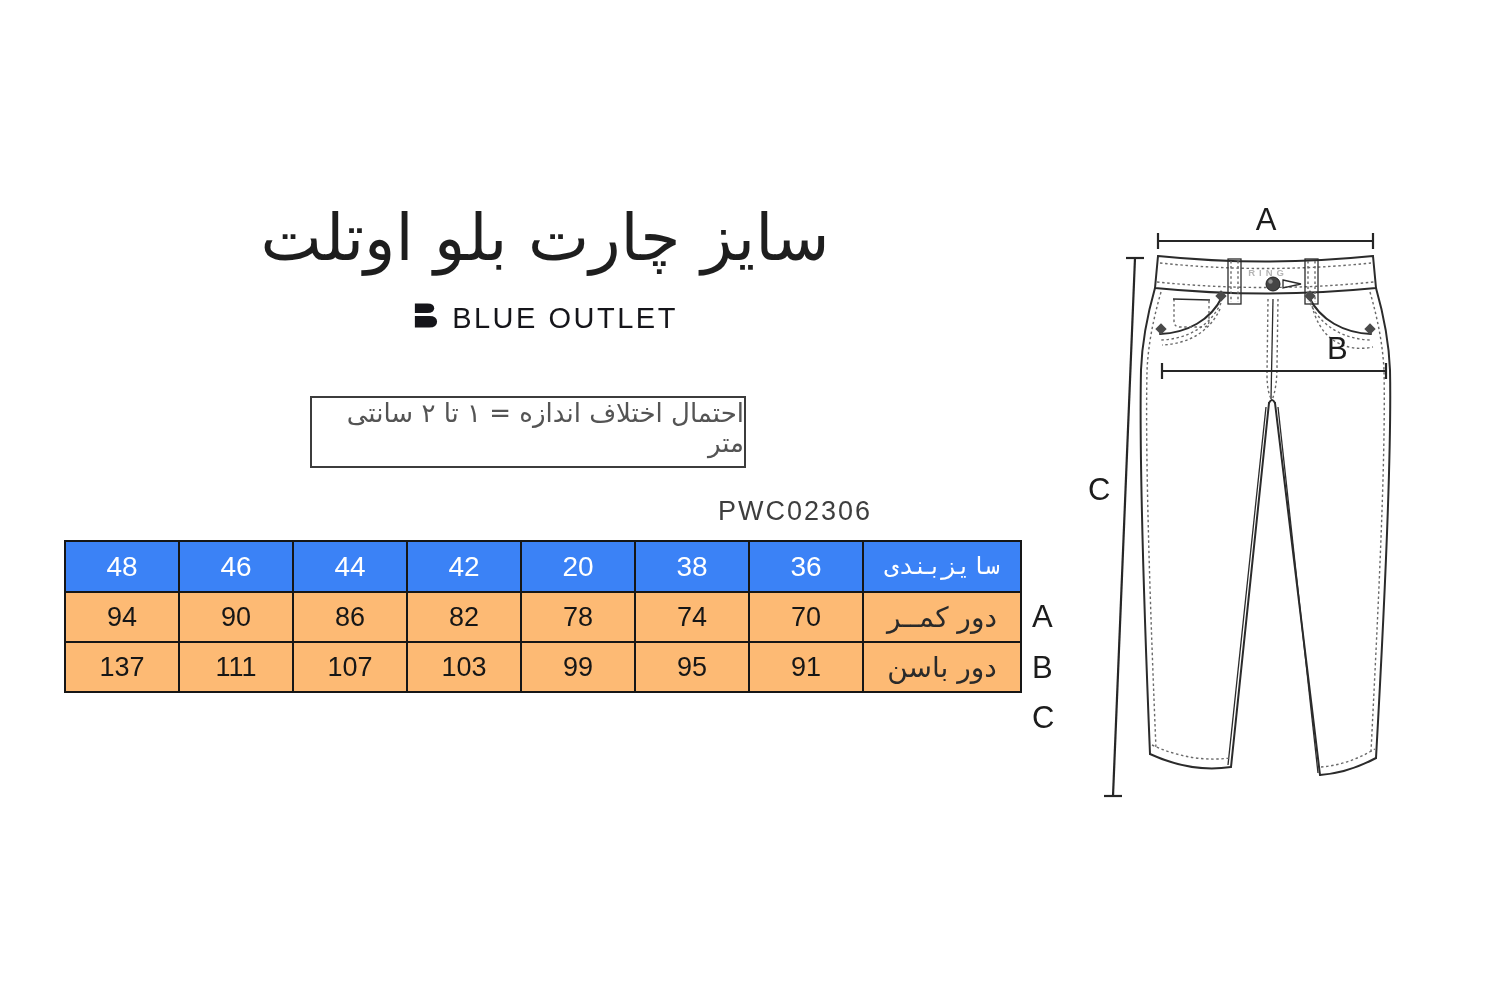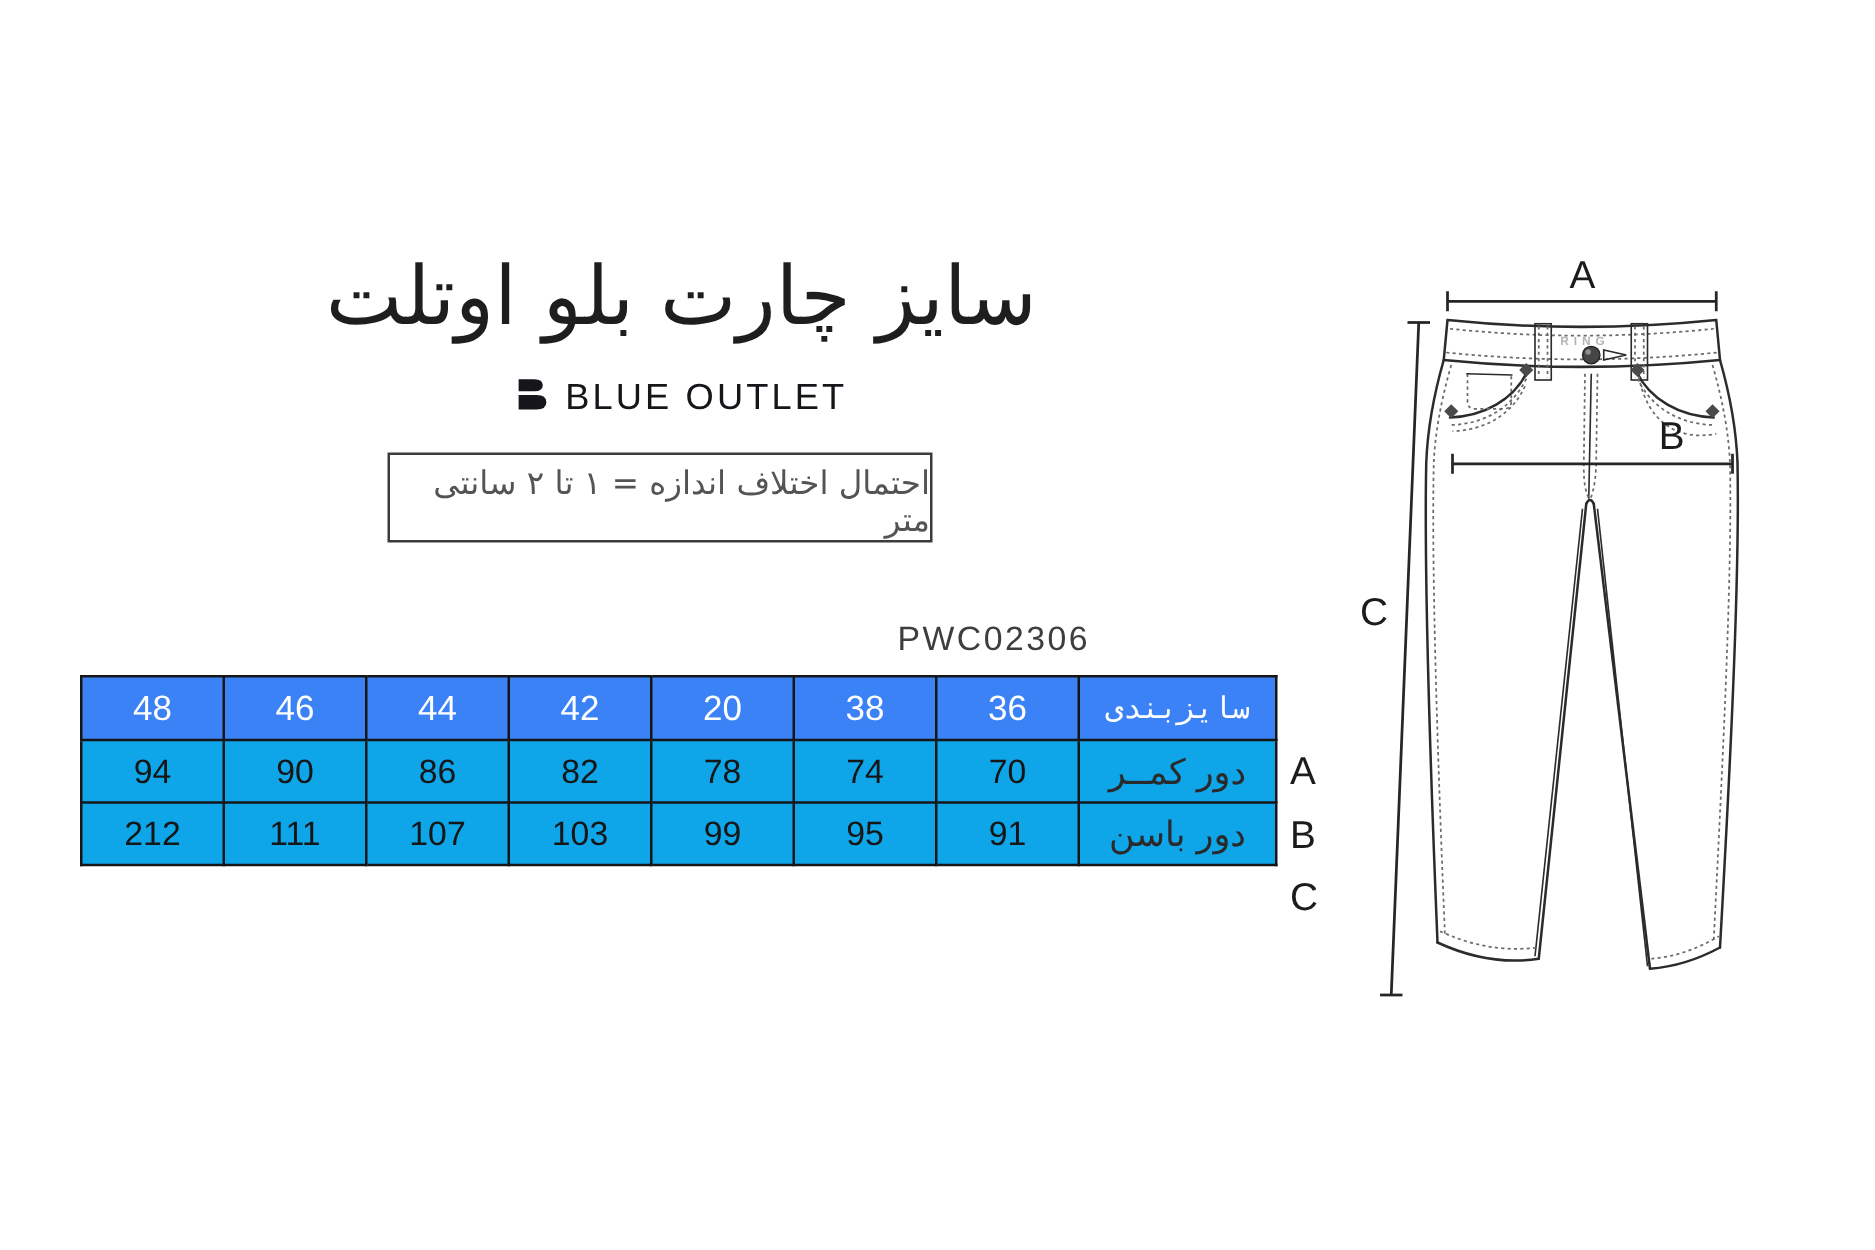--- a/index.html
+++ b/index.html
@@ -21,43 +21,43 @@
     display:flex; align-items:flex-start; justify-content:center; gap:13px;
   }
   .brand-logo { width:27px; height:27px; display:block; }
   .brand-name {
     font-family:"Liberation Sans","DejaVu Sans",sans-serif;
     font-size:29px; letter-spacing:2.5px; color:#15151a; font-weight:500;
   }
 
   
   .notice {
-    left:310px; top:362px; width:436px; height:72px;
+    left:310px; top:396px; width:436px; height:72px;
     border:2px solid #3c3c3c; direction:rtl;
-    display:flex; align-items:flex-end; justify-content:center;
+    display:flex; align-items:flex-start; justify-content:center;
     font-size:26px; color:#545454;
   }
 
   
   .code {
     left:718px; top:496px; width:300px; height:32px;
     text-align:left; font-family:"Liberation Sans","DejaVu Sans",sans-serif;
     font-size:27px; letter-spacing:2px; color:#3e3e3e;
   }
 
   
   table.size-table {
     position:absolute; left:64px; top:540px; width:956px;
     border-collapse:collapse; table-layout:fixed;
   }
   table.size-table col.c-size { width:114px; }
   table.size-table col.c-label { width:158px; }
   .size-table th, .size-table td {
     border:2px solid #161616; text-align:center; vertical-align:middle;
-    background:#0ea5e9; padding:0;
+    background:#fdba74; padding:0;
   }
   .size-table thead th {
     height:51px; background:#3b82f6; color:#ffffff;
     font-size:28px; font-weight:400;
     font-family:"Liberation Sans","DejaVu Sans",sans-serif;
   }
   .size-table thead th.lbl { font-family:Liberation Mono, monospace; font-size:24px; }
   .size-table tbody td {
     height:50px; font-size:27px; color:#161616;
     font-family:"Liberation Sans","DejaVu Sans",sans-serif;
@@ -129,21 +129,21 @@
       <td>94</td>
       <td>90</td>
       <td>86</td>
       <td>82</td>
       <td>78</td>
       <td>74</td>
       <td>70</td>
       <td class="lbl">دور کمــر</td>
     </tr>
     <tr>
-      <td>212</td>
+      <td>137</td>
       <td>111</td>
       <td>107</td>
       <td>103</td>
       <td>99</td>
       <td>95</td>
       <td>91</td>
       <td class="lbl">دور باسن</td>
     </tr>
   </tbody>
 </table>

